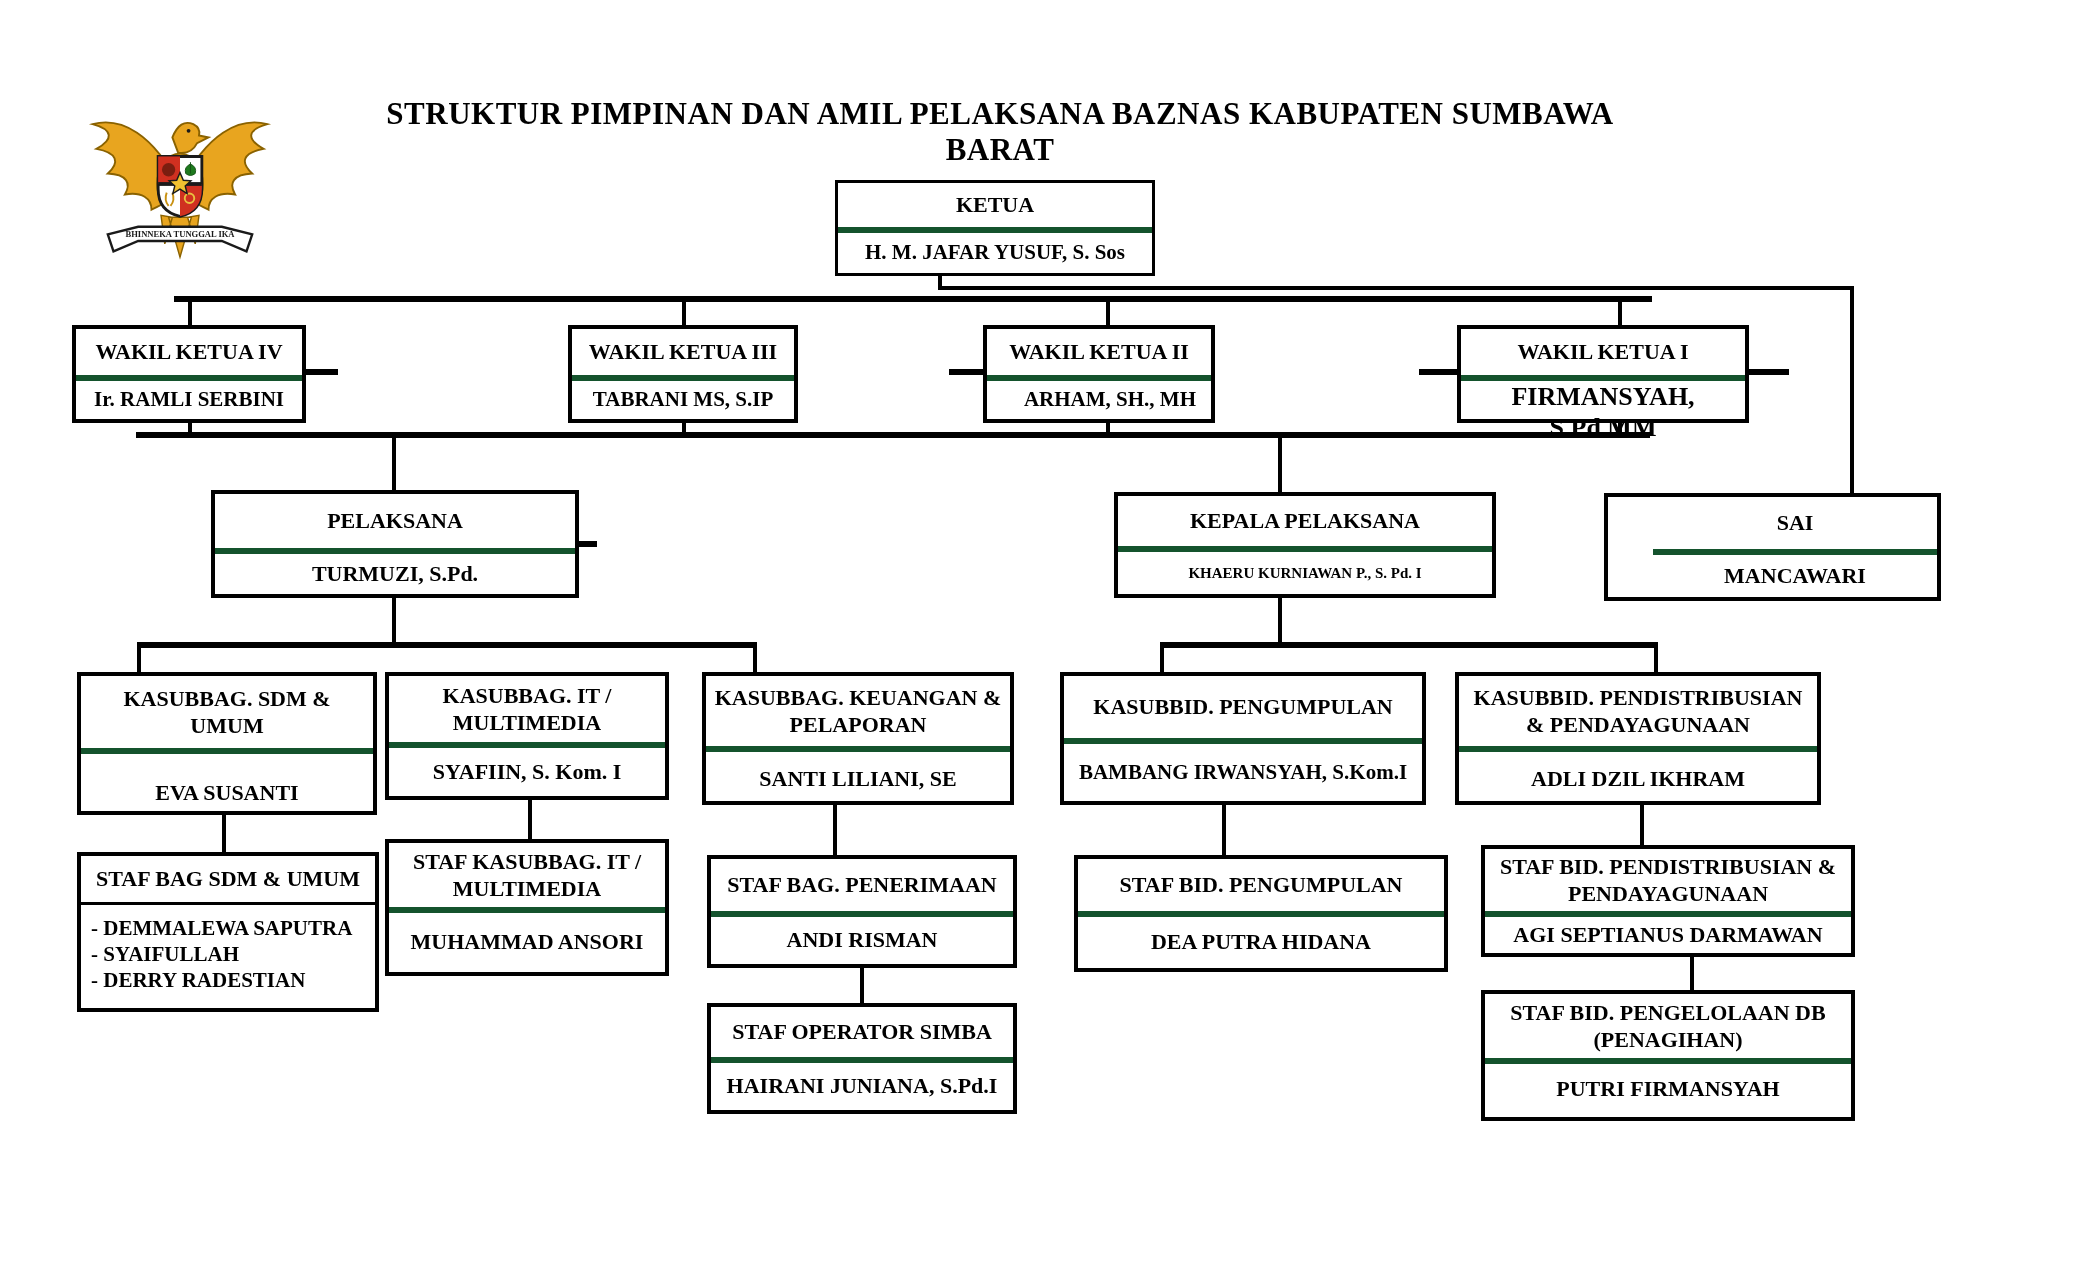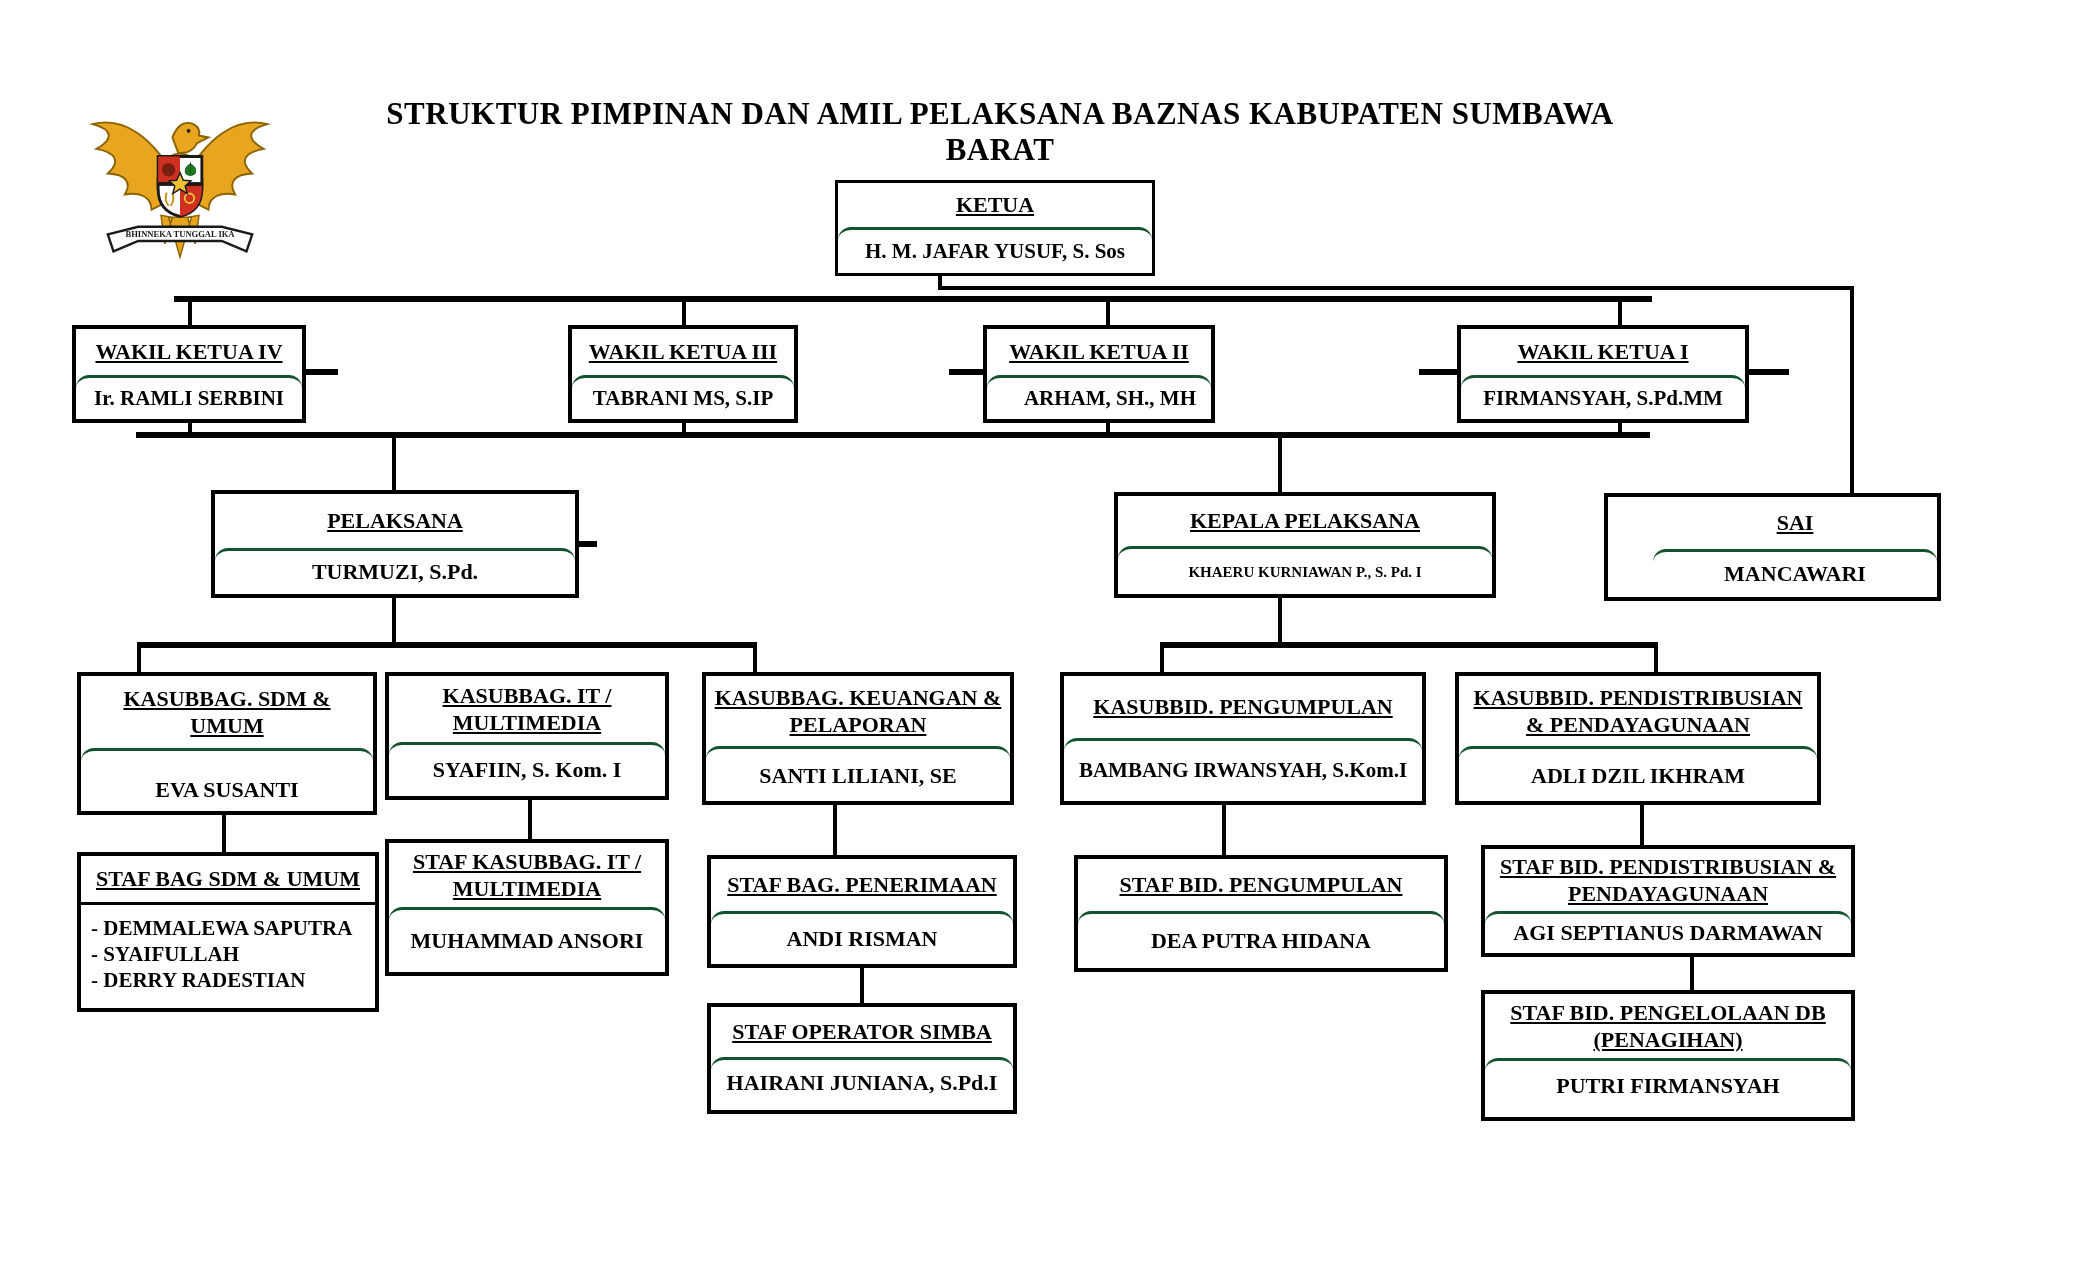--- a/index.html
+++ b/index.html
@@ -5,23 +5,23 @@
   html,body{margin:0;padding:0;background:#fff;}
   #page{position:relative;width:2100px;height:1275px;background:#ffffff;overflow:hidden;
         font-family:"Liberation Serif","DejaVu Serif",serif;color:#000;}
   #chart-title{position:absolute;left:350px;top:96px;width:1300px;text-align:center;
         font-size:31px;font-weight:bold;letter-spacing:.5px;}
   
   .node{position:absolute;border:4px solid #000;background:#fff;box-sizing:border-box;
         display:flex;flex-direction:column;}
   .node .title{height:var(--th,48px);display:flex;align-items:center;justify-content:center;
         text-align:center;font-weight:bold;font-size:22px;line-height:1.25;box-sizing:border-box;}
-  .node .title span{display:block;margin:12px auto;max-width:var(--tw,96%);text-decoration:underline;}
-  .node .name{flex:1;border-top:3px solid #14532d;display:flex;align-items:center;justify-content:center;
-        text-align:center;font-weight:bold;font-size:22px;line-height:1.2;box-sizing:border-box;padding:0 4px;border-radius:13px;}
+  .node .title span{display:block;margin:12px auto;max-width:var(--tw,96%);}
+  .node .name{flex:1;border-top:6px solid #14532d;display:flex;align-items:center;justify-content:center;
+        text-align:center;font-weight:bold;font-size:22px;line-height:1.2;box-sizing:border-box;padding:0 4px;}
   .node .members{flex:1;border-top:3px solid #000;box-sizing:border-box;
         font-weight:bold;font-size:21px;line-height:26px;padding:10px 4px 0 10px;text-align:left;}
   
   .hline,.vline,.stub{position:absolute;background:#000;}
   .hline{height:4px;}
   .vline{width:4px;}
   .stub{height:6px;}
   .thick{height:6px;}
 </style>
 </head>
@@ -128,21 +128,21 @@
     <div class="title">
         <span>WAKIL KETUA II</span>
       </div>
     <div class="name" style="font-size:21px;padding-left:26px;">ARHAM, SH., MH</div>
   </div>
 
   <div class="node" style="left:1457px;top:325px;width:292px;height:98px;--th:46px;">
     <div class="title">
         <span>WAKIL KETUA I</span>
       </div>
-    <div class="name" style="font-size:21px;">FIRMANSYAH, S.Pd.MM</div>
+    <div class="name" style="font-size:26px;">FIRMANSYAH, S.Pd.MM</div>
   </div>
 
   <div class="node" style="left:211px;top:490px;width:368px;height:108px;--th:54px;">
     <div class="title">
         <span>PELAKSANA</span>
       </div>
     <div class="name">TURMUZI, S.Pd.</div>
   </div>
 
   <div class="node" style="left:1114px;top:492px;width:382px;height:106px;--th:50px;">

